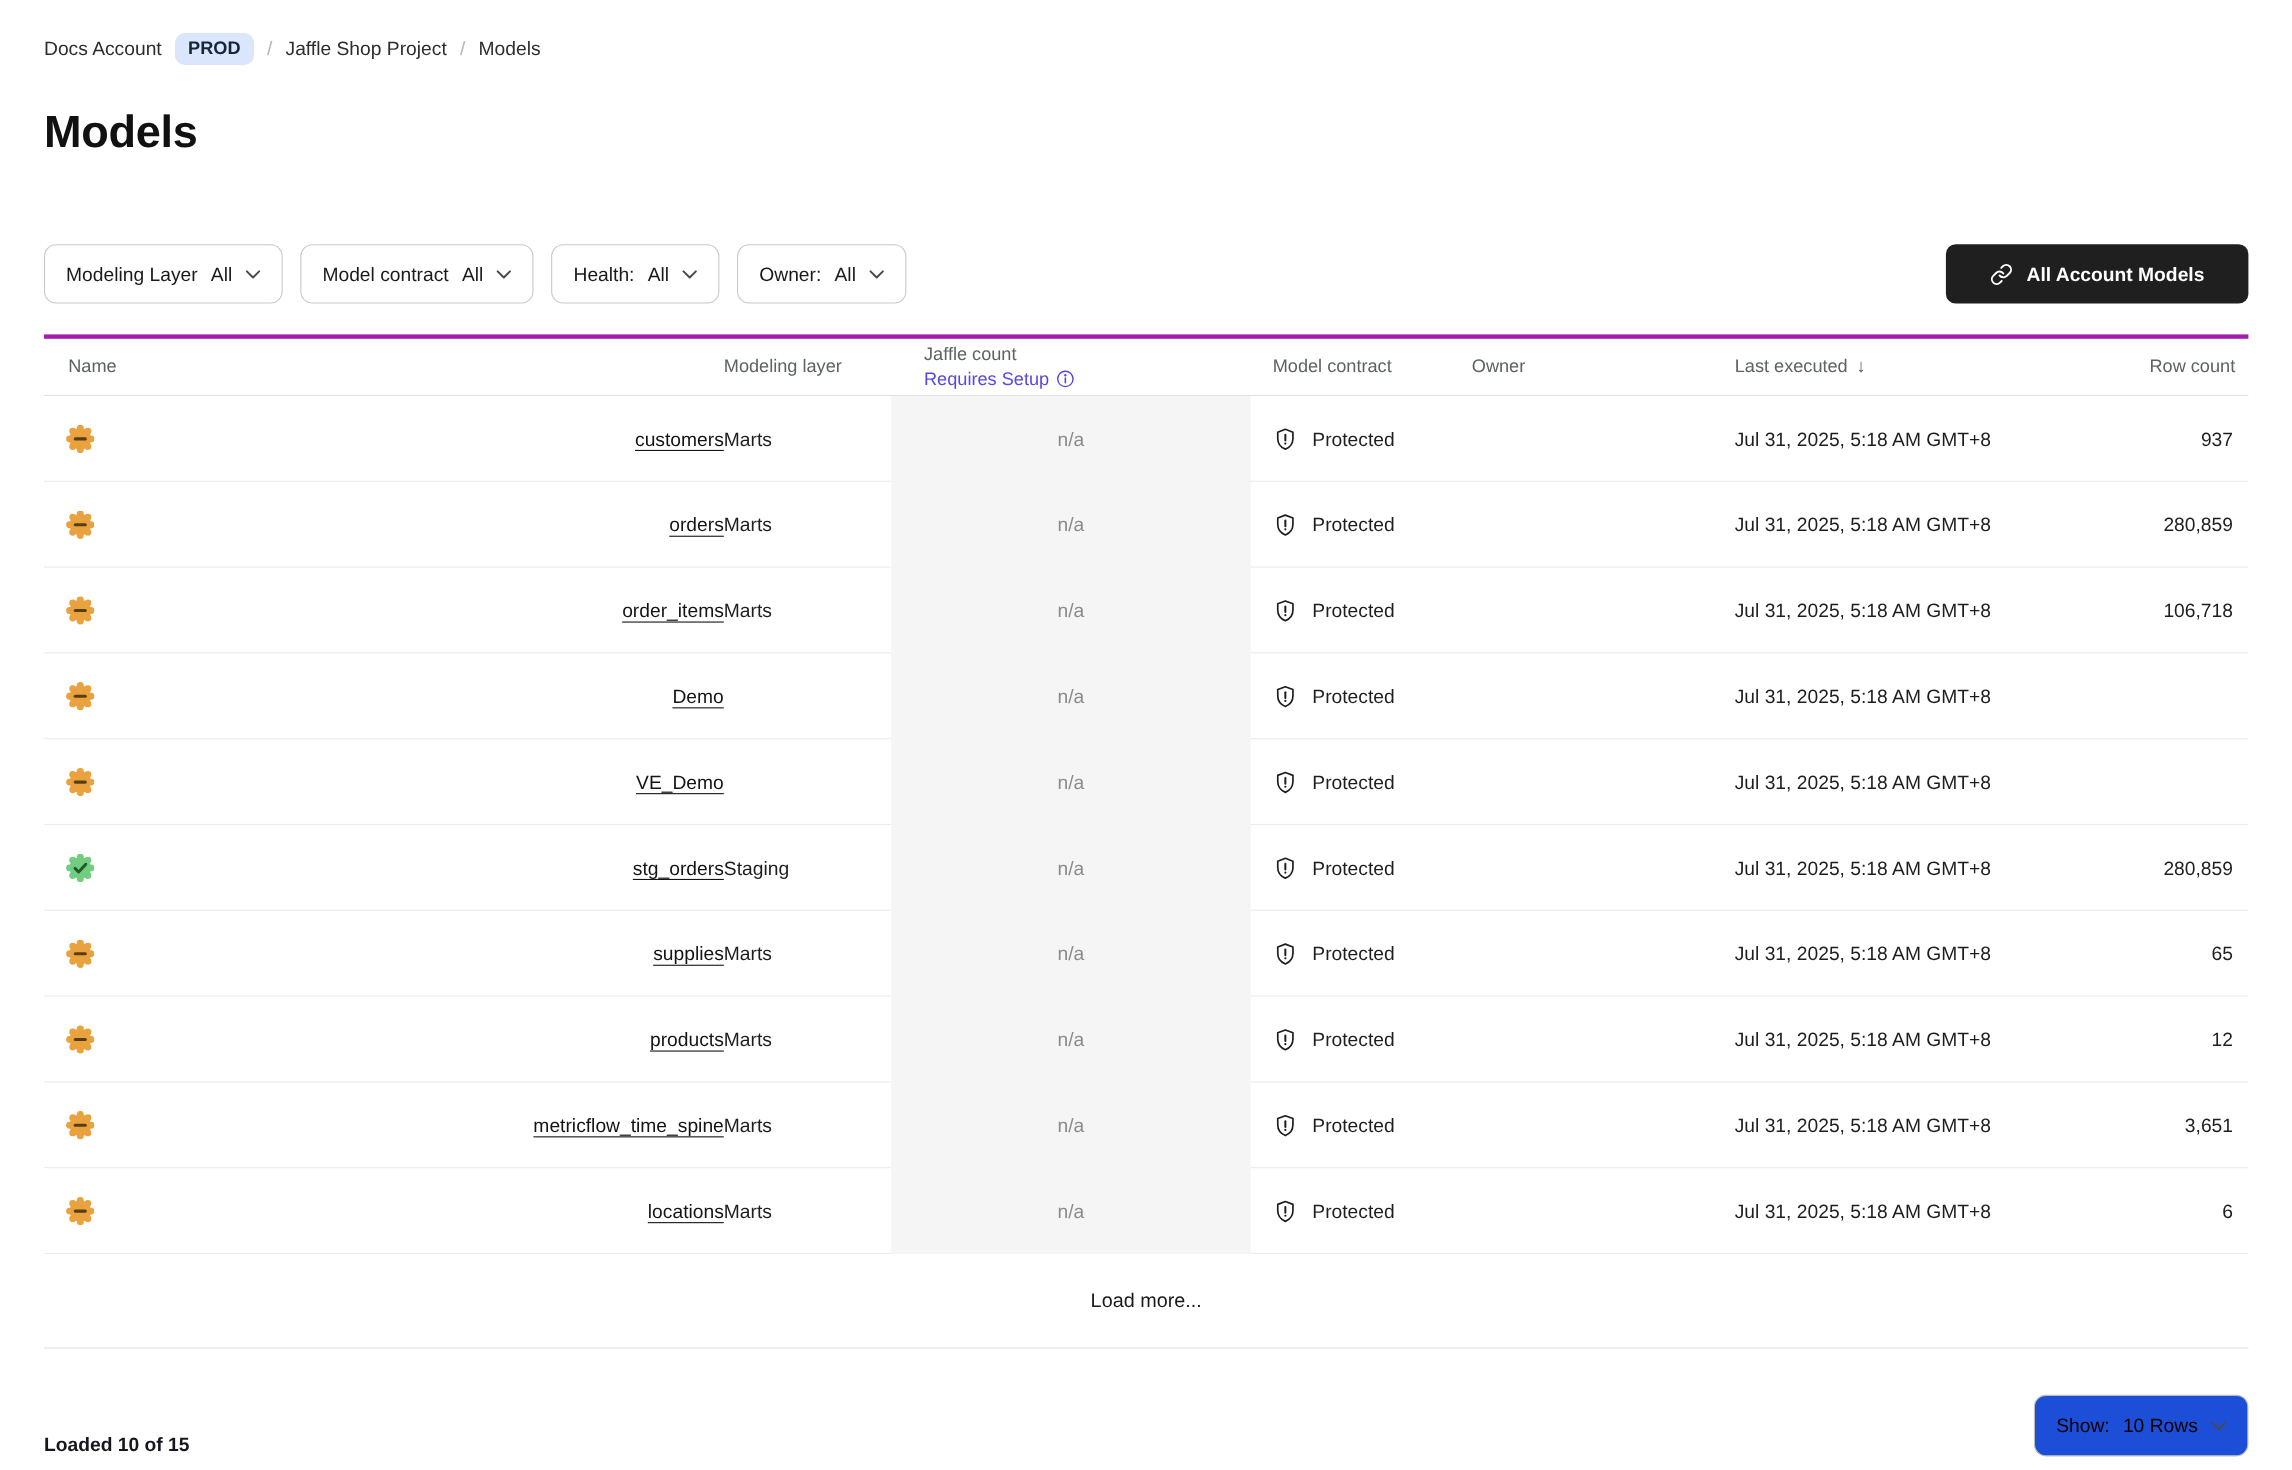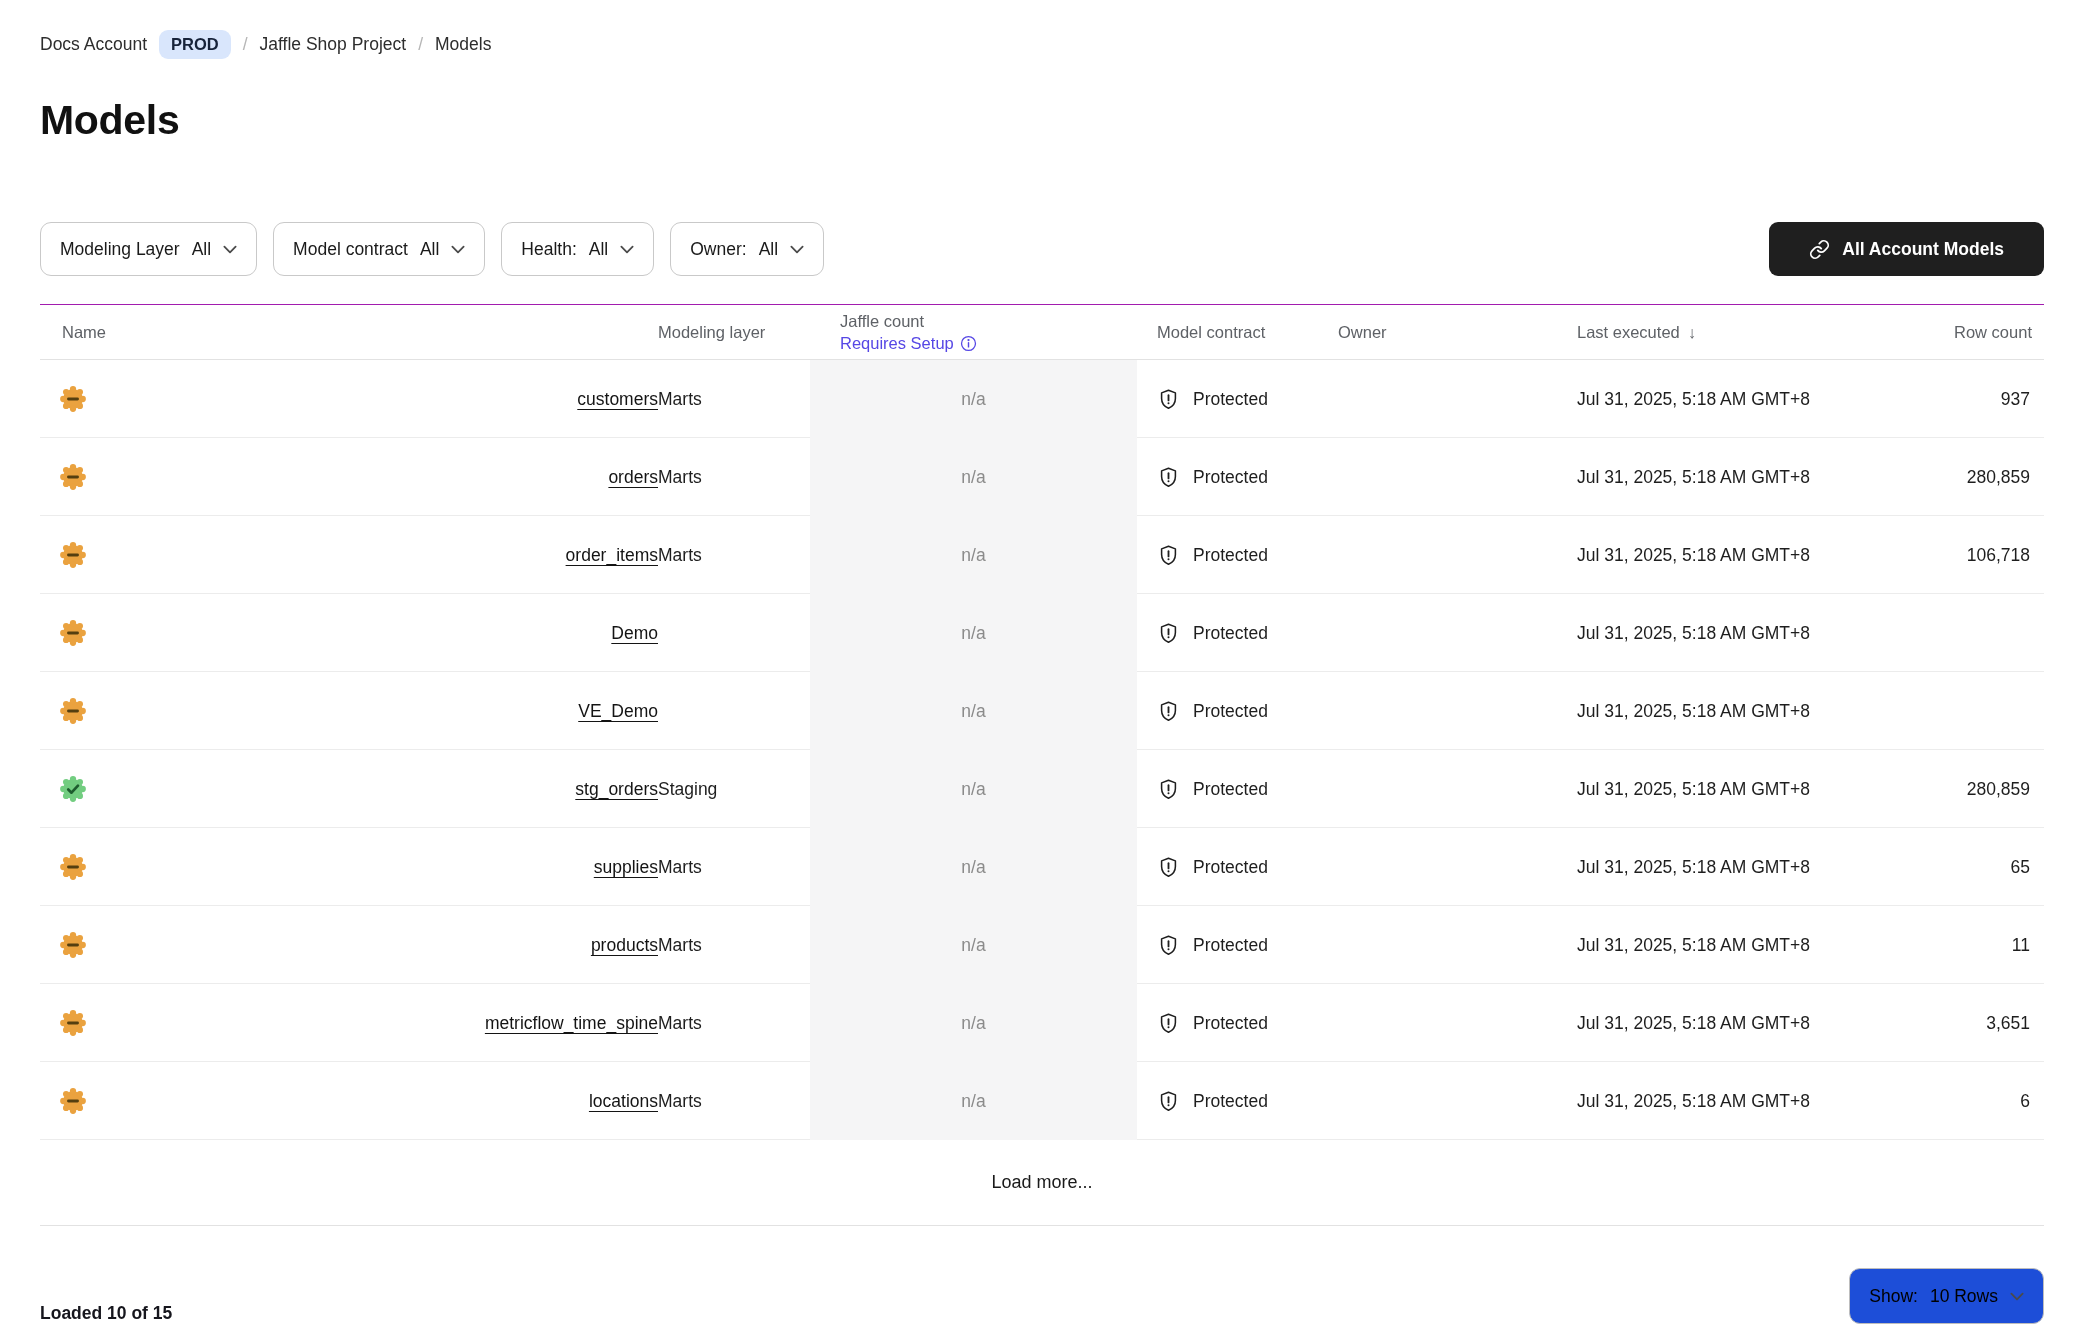--- a/index.html
+++ b/index.html
@@ -28,21 +28,21 @@
   .chev { width:14px; height:9px; stroke:#4a4a4a; fill:none; stroke-width:1.6; stroke-linecap:round; stroke-linejoin:round; }
   .dark-btn { display:flex; align-items:center; gap:12px; height:54px; padding:0 40px;
     background:#1f1f1f; color:#fff; border:none; border-radius:9px; font-size:17.5px;
     font-weight:600; cursor:pointer; }
   .link-ic { width:21px; height:21px; stroke:#fff; fill:none; stroke-width:2; stroke-linecap:round; stroke-linejoin:round; }
 
   
   .tbl { margin-top:28px; }
   .grid-row { display:grid;
     grid-template-columns:618px 152px 327px 201px 239px 270px 197px; align-items:center; }
-  .thead { border-top:1px solid #a21caf; border-bottom:1px solid #e2e2e2; height:56px;
+  .thead { border-top:4px solid #a21caf; border-bottom:1px solid #e2e2e2; height:56px;
     color:#5e6166; font-size:16.5px; }
   .th { font-weight:400; }
   .th-name { padding-left:22px; }
   .th-query { padding-left:30px; line-height:1.35; }
   .th-query .qc-link { color:#5647e5; font-weight:500; display:flex; align-items:center; gap:6px; cursor:pointer; }
   .info-ic { width:17px; height:17px; stroke:#5647e5; fill:none; stroke-width:1.5; }
   .th-contract { padding-left:20px; }
   .th-last { display:flex; gap:8px; align-items:center; }
   .th-rowcount { text-align:right; padding-right:12px; }
 
@@ -368,21 +368,21 @@
         <div class="cell-layer">Marts</div>
         <div class="cell-query">n/a</div>
         <div class="cell-contract">
           <svg class="shield-ic" viewBox="0 0 24 24">
               <use href="#shield-ex"></use>
             </svg>
           <span>Protected</span>
         </div>
         <div class="cell-owner"></div>
         <div class="cell-last">Jul 31, 2025, 5:18 AM GMT+8</div>
-        <div class="cell-rowcount">11</div>
+        <div class="cell-rowcount">12</div>
       </div>
 
       <div class="grid-row trow">
         <div class="cell-name">
           <span class="row-icon warning">
             <svg class="seal-warning">
                 <use href="#seal-warn"></use>
               </svg>
 
           </span>

